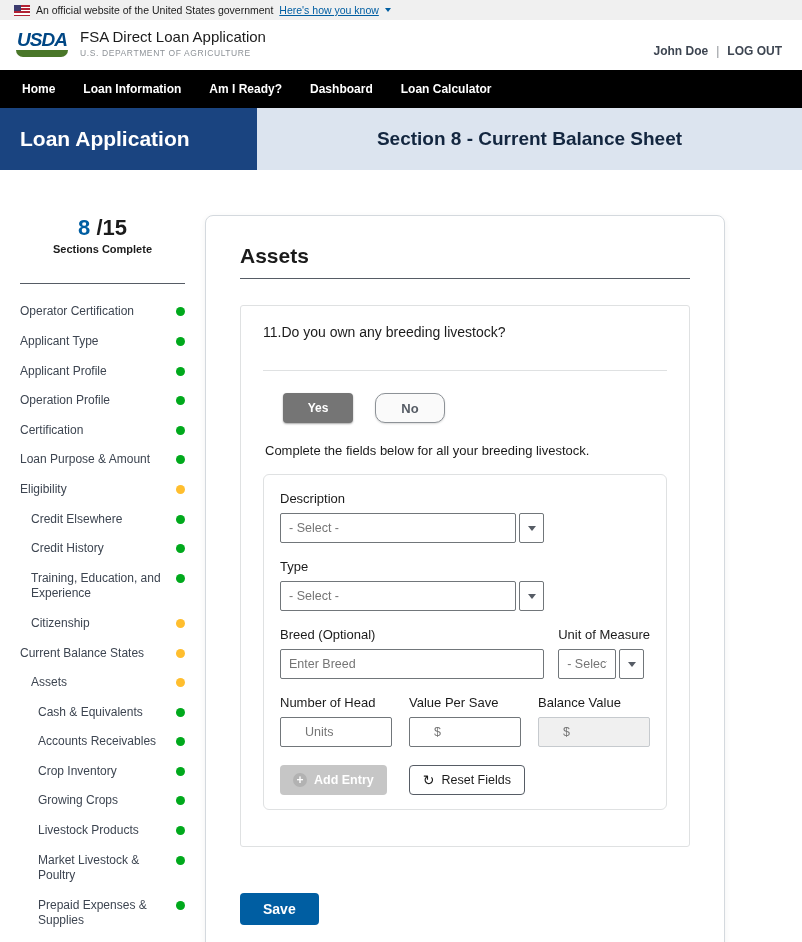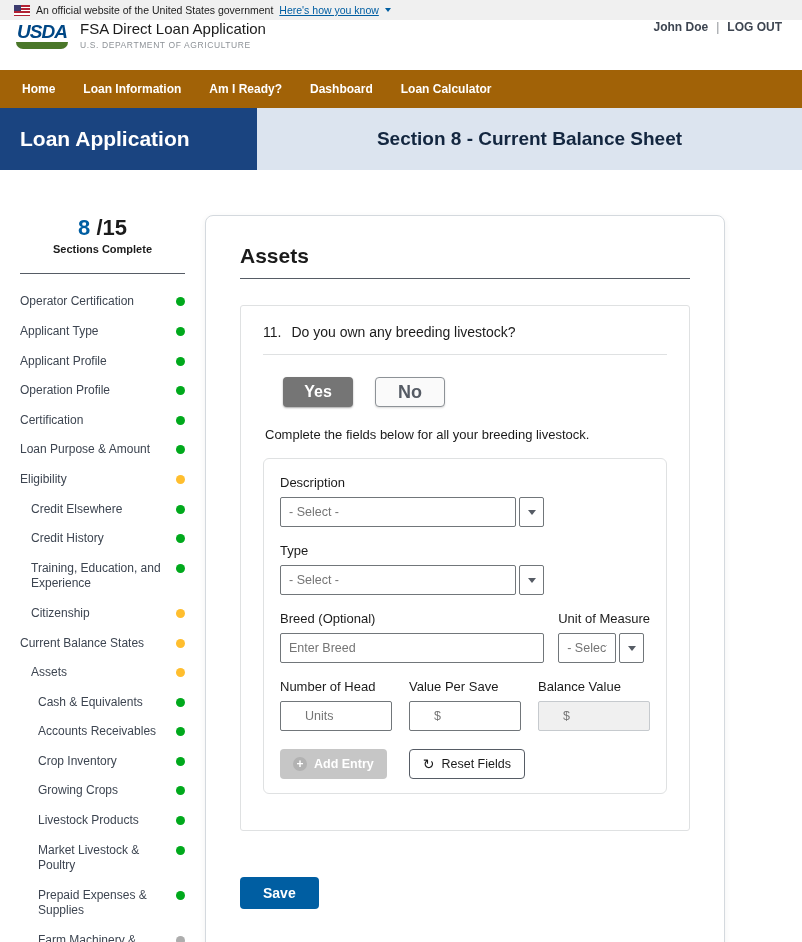--- a/index.html
+++ b/index.html
@@ -10,77 +10,77 @@
   .gov-banner { background: #f0f0f0; height: 20px; display: flex; align-items: center;
     padding: 0 14px; font-size: 10.5px; color: #1b1b1b; gap: 6px; }
   .flag { width: 16px; height: 11px; display: inline-block; position: relative;
     background: repeating-linear-gradient(#b22234 0 1.6px, #fff 1.6px 3.2px); flex-shrink: 0; }
   .flag::before { content: ''; position: absolute; left: 0; top: 0; width: 7px; height: 6px; background: #3c3b6e; }
   .gov-link { color: #005ea2; text-decoration: underline; font-size: 10.5px; }
   .caret-down { width: 0; height: 0; border-left: 3.5px solid transparent;
     border-right: 3.5px solid transparent; border-top: 4.5px solid #005ea2; display: inline-block; }
 
   
-  header { height: 50px; display: flex; align-items: flex-start; justify-content: space-between;
+  header { height: 50px; display: flex; align-items: flex-end; justify-content: space-between;
     padding: 0 20px 12px 16px; background: #fff; }
   .logo-wrap { display: flex; align-items: center; gap: 12px; }
   .usda-logo { width: 52px; text-align: center; }
   .usda-text { font-weight: bold; font-style: italic; font-size: 19px; color: #004785;
     letter-spacing: -1px; line-height: 1; display: block; }
   .usda-swoosh { display: block; height: 7px; background: #4a7729; border-radius: 0 0 10px 10px;
     margin-top: 1px; }
   .app-title { font-size: 15px; color: #1b1b1b; }
   .dept { font-size: 8.5px; color: #8d9297; letter-spacing: 0.6px; margin-top: 3px; }
   .user-area { font-size: 12px; font-weight: bold; color: #3d4551; display: flex; gap: 8px; align-items: center; }
   .user-area a { color: #3d4551; text-decoration: none; }
   .divider { color: #8d9297; font-weight: normal; }
 
   
-  .main-nav { background: #a16207; height: 38px; display: flex; align-items: center; padding: 0 8px; }
+  .main-nav { background: #000000; height: 38px; display: flex; align-items: center; padding: 0 8px; }
   .nav-item { color: #fff; font-size: 12px; font-weight: bold; padding: 0 14px; text-decoration: none; }
 
   
   .banner { display: flex; height: 62px; }
   .banner-left { width: 257px; background: #1a4480; color: #fff; font-size: 21px; font-weight: bold;
     display: flex; align-items: center; padding-left: 20px; }
   .banner-right { flex: 1; background: #dce4ef; display: flex; align-items: center; justify-content: center;
     font-size: 19px; font-weight: bold; color: #13263f; }
 
   
   .content { display: flex; align-items: flex-start; padding: 45px 0 0 20px; }
 
   
   .sidebar { width: 165px; flex-shrink: 0; }
   .progress { text-align: center; font-size: 22px; font-weight: bold; line-height: 1.2; }
   .p-num { color: #005ea2; }
   .p-total { color: #1b1b1b; }
   .progress-label { text-align: center; font-size: 11px; font-weight: bold; margin-top: 2px;
-    padding-bottom: 18px; border-bottom: 1px solid #565c65; }
+    padding-bottom: 28px; border-bottom: 1px solid #565c65; }
   .sidebar-list { list-style: none; margin-top: 13px; }
   .sidebar-item { display: flex; justify-content: space-between; align-items: flex-start;
     font-size: 12px; color: #3d4551; padding: 7px 0; line-height: 1.3; cursor: pointer; }
   .sidebar-item.indent-1 { padding-left: 11px; }
   .sidebar-item.indent-2 { padding-left: 18px; }
   .dot { width: 9px; height: 9px; border-radius: 50%; flex-shrink: 0; margin-left: 8px; margin-top: 3px; }
 
   
   .card { width: 520px; margin-left: 20px; background: #fff; border: 1px solid #d4d9de;
     border-radius: 8px; padding: 28px 34px 40px; box-shadow: 0 2px 6px rgba(0,0,0,0.06); }
   .card-title { font-size: 21px; font-weight: bold; margin-bottom: 10px; }
   .title-rule { border: none; border-top: 1px solid #565c65; margin-bottom: 26px; }
 
   .question-panel { border: 1px solid #dfe1e2; border-radius: 3px; padding: 18px 22px 36px; }
-  .question-row { display: flex; gap: 10px; font-size: 14px; padding-bottom: 14px;
+  .question-row { display: flex; font-size: 14px; padding-bottom: 30px;
     border-bottom: 1px solid #dfe1e2; }
   .yn-row { display: flex; gap: 22px; margin: 22px 0 0 20px; }
   .btn-yes { background: #757575; color: #fff; border: none; border-radius: 4px; width: 70px;
-    height: 30px; font-weight: bold; font-size: 16px; cursor: pointer;
+    height: 30px; font-weight: bold; font-size: 12px; cursor: pointer;
     box-shadow: 0 1px 2px rgba(0,0,0,0.35); font-family: inherit; }
-  .btn-no { background: #fafafa; color: #565c65; border: 1px solid #8d9297; border-radius: 4px;
-    width: 70px; height: 30px; font-weight: bold; font-size: 18px; cursor: pointer;
+  .btn-no { background: #fafafa; color: #565c65; border: 1px solid #8d9297; border-radius: 10px;
+    width: 70px; height: 30px; font-weight: bold; font-size: 13px; cursor: pointer;
     box-shadow: 0 1px 2px rgba(0,0,0,0.15); font-family: inherit; }
   .instruction { font-size: 13px; margin: 20px 0 16px 2px; }
 
   .form-panel { border: 1px solid #dfe1e2; border-radius: 6px; padding: 16px 16px 14px; }
   .field-label { display: block; font-size: 13px; margin-bottom: 7px; color: #1b1b1b; }
   .combo { display: flex; align-items: stretch; margin-bottom: 16px; }
   .combo input { height: 30px; border: 1px solid #71767a; border-radius: 2px; padding: 0 8px;
     font-size: 12.5px; font-family: inherit; }
   .w-lg input { width: 236px; }
   .w-sm input { width: 58px; }

